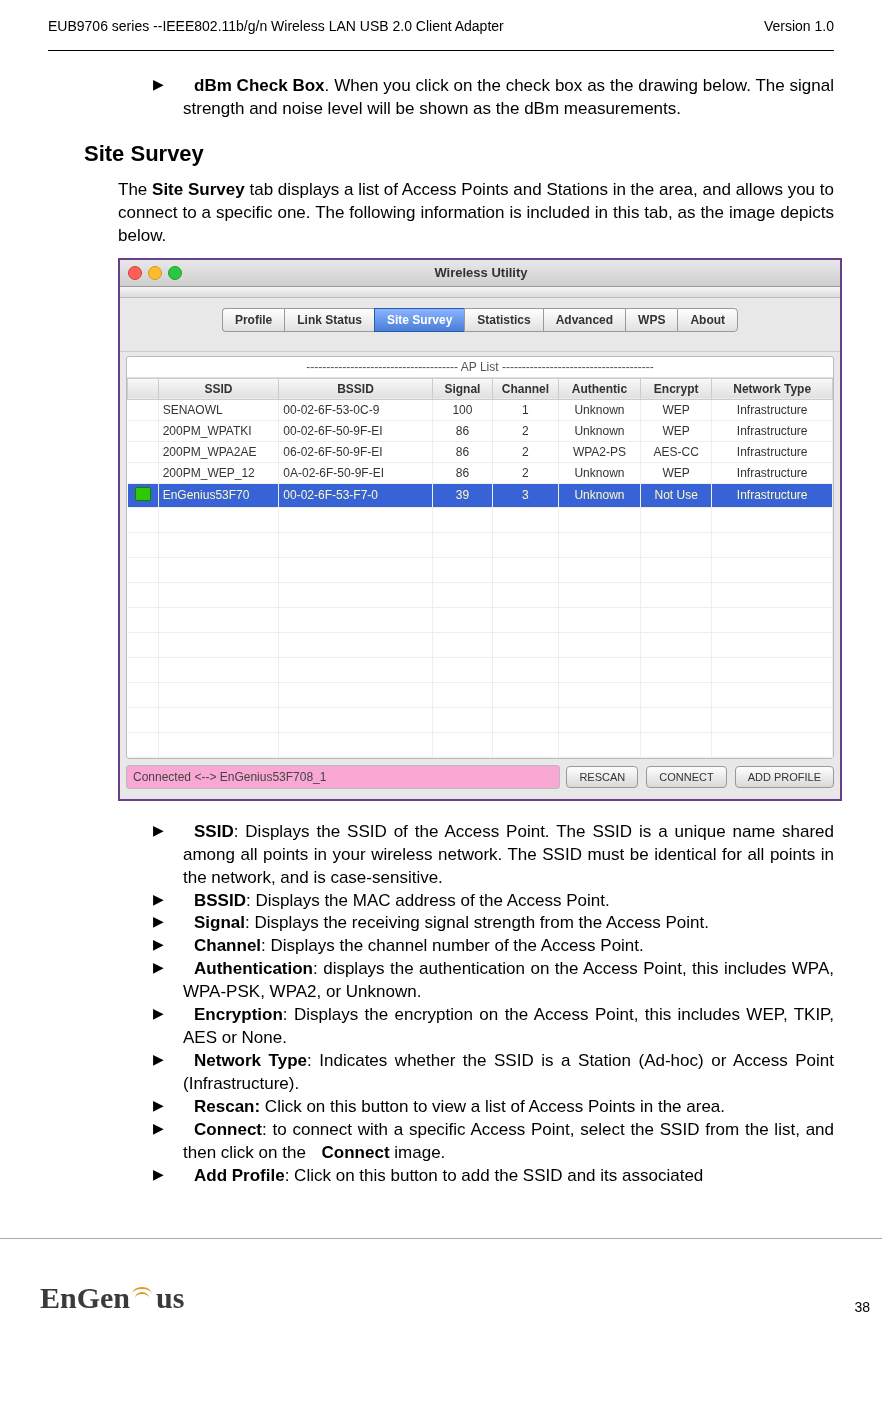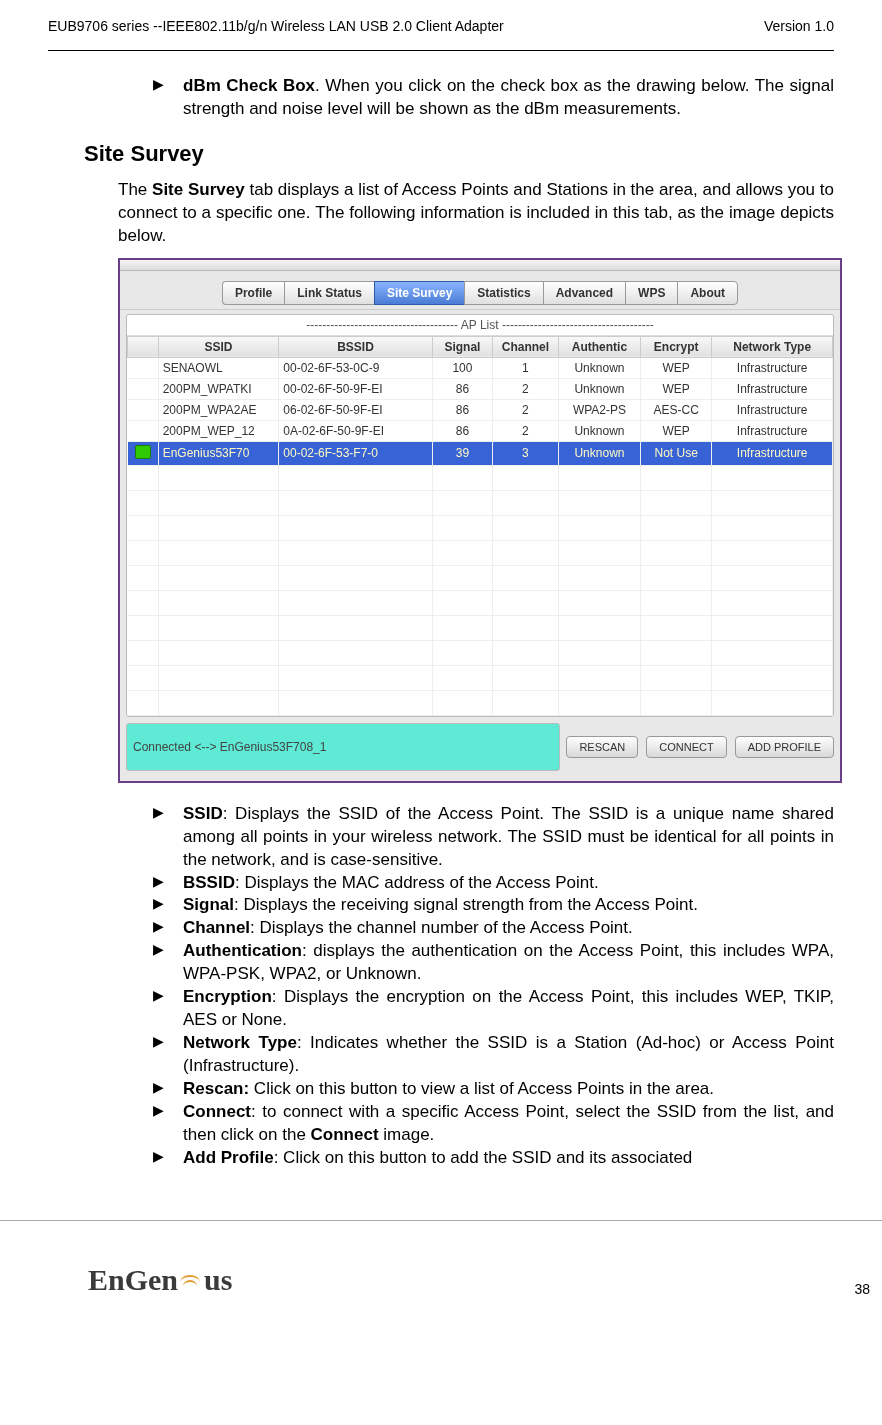--- a/index.html
+++ b/index.html
@@ -29,21 +29,21 @@
     line-height: 1.35;
   }
   .bullet-marker {
     flex: 0 0 30px;
     font-size: 14px;
   }
   .bullet-text {
     flex: 1;
     text-align: justify;
   }
-  .bullet-text b { font-weight: bold; }
+  .bullet-text b { font-weight: bold; margin-left: 11px; }
   h2.section {
     font-size: 22px;
     font-weight: bold;
     margin: 20px 0 12px 36px;
   }
   .intro {
     margin-left: 70px;
     margin-right: 0;
     font-size: 17px;
     line-height: 1.35;
@@ -73,21 +73,21 @@
   .toolbar {
     height:10px;
     background: linear-gradient(180deg,#f5f5f5,#dcdcdc);
     border-bottom:1px solid #bbb;
   }
   .tabs {
     display:flex;
     justify-content:center;
     gap:0;
     background:#e8e8e8;
-    padding:10px 0 4px 0;
+    padding:10px 0 19px 0;
     border-bottom:1px solid #ccc;
   }
   .tab {
     font-size:12px;
     font-weight:bold;
     padding:4px 12px;
     background: linear-gradient(180deg,#fff,#e0e0e0);
     border:1px solid #999;
     border-right:none;
     color:#333;
@@ -148,24 +148,24 @@
   .status-row {
     display:flex;
     align-items:center;
     margin-top:6px;
     gap:6px;
     font-size:12px;
     font-family:"Lucida Grande",sans-serif;
   }
   .status-box {
     flex:1;
-    background:#5eead4;
+    background:#f9a8d4;
     border:1px solid #bbb;
     border-radius:3px;
-    padding:16px 6px;
+    padding:4px 6px;
     color:#444;
   }
   .mac-btn {
     font-size:11px;
     padding:4px 12px;
     background: linear-gradient(180deg,#fefefe,#d8d8d8);
     border:1px solid #999;
     border-radius:4px;
     color:#333;
     font-family:"Lucida Grande",sans-serif;
@@ -178,24 +178,23 @@
     align-items:flex-end;
     justify-content:space-between;
     height:70px;
   }
   .logo {
     font-family: Georgia, serif;
     font-size:30px;
     font-weight:bold;
     color:#3a3a3a;
     display:flex;
-    align-items:flex-end;
+    align-items:center;
     gap:2px;
     padding-left:40px;
-    margin-left:48px;
   }
   .logo .wave {
     display:inline-block;
     width:22px;
     height:22px;
     position:relative;
   }
   .logo .wave::before, .logo .wave::after {
     content:"";
     position:absolute;
@@ -234,20 +233,29 @@
     </span>
   </div>
 
   <h2 class="section">Site Survey</h2>
 
   <div class="intro">
     <span>The </span><b>Site Survey</b><span> tab displays a list of Access Points and Stations in the area, and allows you to connect to a specific one.  The following information is included in this tab, as the image depicts below.</span>
   </div>
 
   <div class="screenshot-wrap">
+    <div class="titlebar">
+      <div class="buttons">
+        <span class="tb-btn tb-red"></span>
+        <span class="tb-btn tb-yellow"></span>
+        <span class="tb-btn tb-green"></span>
+      </div>
+      <div class="title">Wireless Utility</div>
+      <div style="width:60px"></div>
+    </div>
     <div class="toolbar"></div>
 
     <div class="tabs" id="tabs">
         <span class="tab">Profile</span>
         <span class="tab">Link Status</span>
         <span class="tab active">Site Survey</span>
         <span class="tab">Statistics</span>
         <span class="tab">Advanced</span>
         <span class="tab">WPS</span>
         <span class="tab">About</span>

